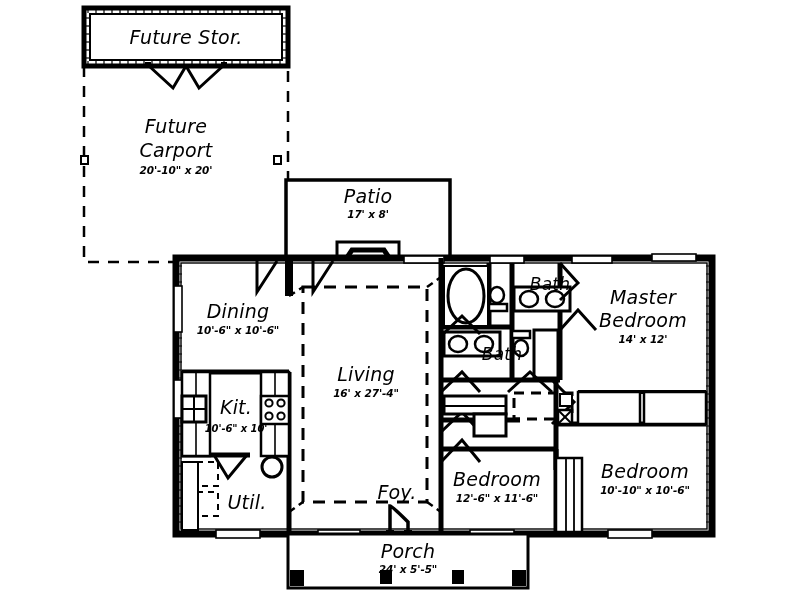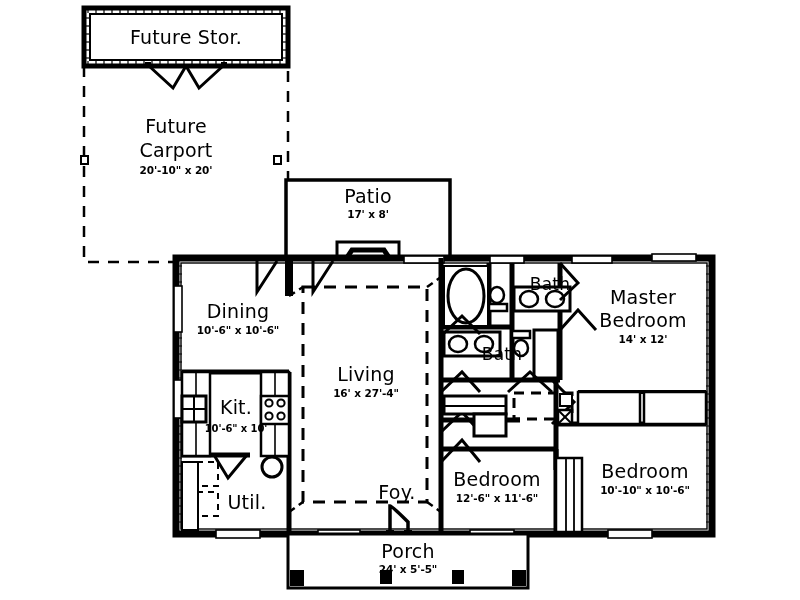--- a/index.html
+++ b/index.html
@@ -1,18 +1,18 @@
 <!DOCTYPE html>
 <html><head>
 <meta charset="utf-8">
 <title>Floor Plan</title>
 <style>
   html,body{margin:0;padding:0;background:#ffffff;}
   body{width:800px;height:600px;overflow:hidden;font-family:"DejaVu Sans",sans-serif;}
-  #plan{position:relative;width:800px;height:600px;background:#ffffff;}
+  #plan{position:relative;width:800px;height:600px;background:#ffffff;font-style:italic;}
   svg{display:block;}
   .lbl{font-family:"DejaVu Sans",sans-serif;fill:#000;text-anchor:middle;}
   .room-name{font-size:19px;font-weight:400;letter-spacing:.2px;}
   .room-name.sm{font-size:17px;}
   .room-dim{font-size:10.5px;font-weight:700;letter-spacing:-.1px;}
   .room-dim.tiny{font-size:10px;}
 </style>
 </head>
 <body>
 

